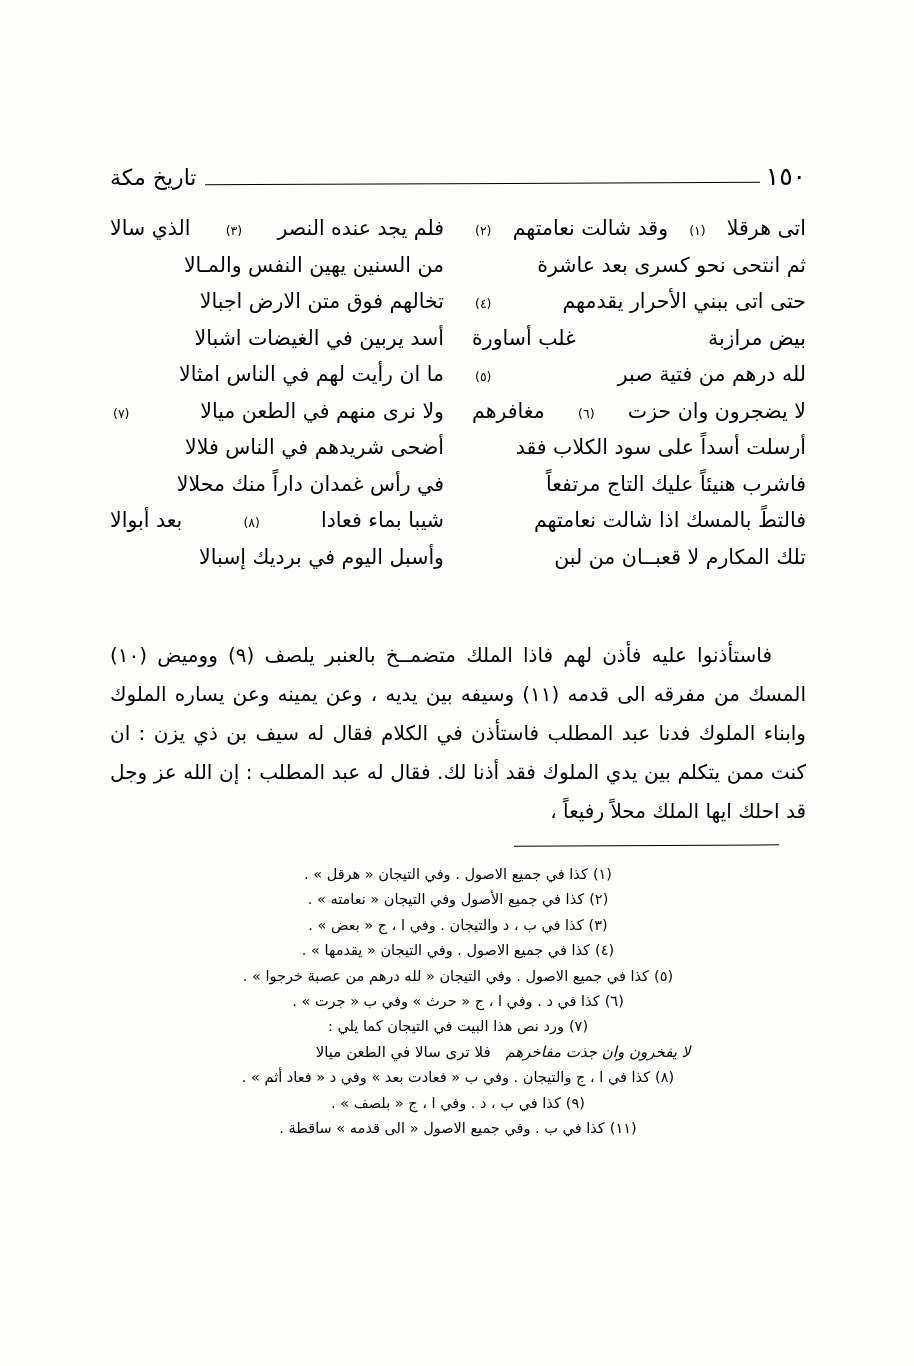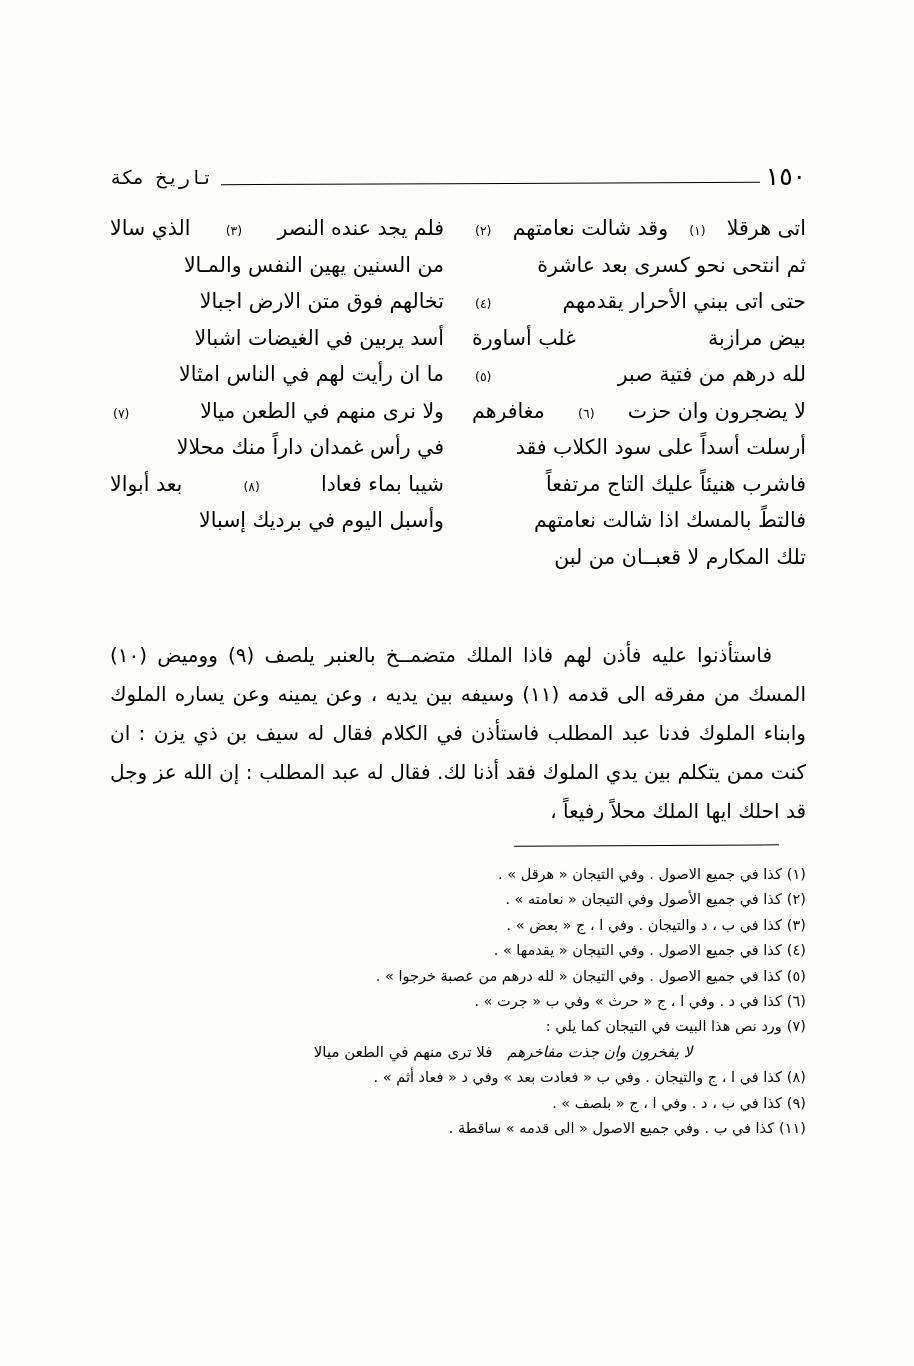--- a/index.html
+++ b/index.html
@@ -42,24 +42,23 @@
     font-weight: 400;
   }
   .runhead-rule {
     flex: 1 1 auto;
     height: 0;
     border-bottom: 1.6px solid #000;
     margin: 0 6px 8px 8px;
     transform: rotate(-0.25deg);
   }
   .runhead-title {
-    font-size: 19px;
+    font-size: 22px;
     white-space: nowrap;
     padding-bottom: 2px;
-    font-family: Liberation Mono, monospace;
   }
 
   
   .verse-block {
     position: absolute;
     top: 218px;
     right: 108px;
     left: 110px;
     display: flex;
     flex-direction: row;
@@ -119,21 +118,21 @@
   .footnotes {
     position: absolute;
     top: 862px;
     right: 108px;
     left: 110px;
     font-size: 14.5px;
     line-height: 25.4px;
   }
   .fn-item {
     display: block;
-    text-align: right;
+    text-align: center;
     white-space: nowrap;
     direction: rtl;
   }
   .fn-num { margin-left: 5px; }
   .fn-num::before { content: "("; }
   .fn-num::after  { content: ")"; }
   .fn-verse {
     display: block;
     text-align: center;
     white-space: nowrap;
@@ -212,20 +211,23 @@
         <span class="hemistich">أسد يربين في الغيضات  اشبالا</span>
       </div>
       <div class="verse-line">
         <span class="hemistich">ما ان رأيت لهم في الناس امثالا</span>
       </div>
       <div class="verse-line">
         <span class="hemistich">ولا نرى منهم في  الطعن ميالا</span>
         <span class="fn-ref">٧</span>
       </div>
       <div class="verse-line">
+        <span class="hemistich">أضحى  شريدهم في الناس فلالا</span>
+      </div>
+      <div class="verse-line">
         <span class="hemistich">في رأس غمدان داراً منك محلالا</span>
       </div>
       <div class="verse-line">
         <span class="hemistich">شيبا بماء   فعادا</span>
         <span class="fn-ref">٨</span>
         <span class="hemistich">بعد أبوالا</span>
       </div>
       <div class="verse-line">
         <span class="hemistich">وأسبل اليوم في برديك إسبالا</span>
       </div>
@@ -256,21 +258,21 @@
       <span class="fn-num">٥</span><span>كذا في جميع الاصول . وفي التيجان « لله درهم من عصبة خرجوا » .</span>
     </div>
     <div class="fn-item">
       <span class="fn-num">٦</span><span>كذا في د . وفي ا ، ج « حرث » وفي ب « جرت » .</span>
     </div>
     <div class="fn-item">
       <span class="fn-num">٧</span><span>ورد نص هذا البيت في التيجان كما يلي :</span>
     </div>
     <div class="fn-verse">
       <span class="hemistich">لا يفخرون وان جذت مفاخرهم</span>
-      <span class="hemistich">فلا ترى   منهم   في الطعن ميالا</span>
+      <span class="hemistich">فلا ترى   سالا   في الطعن ميالا</span>
     </div>
     <div class="fn-item">
       <span class="fn-num">٨</span><span>كذا في ا ، ج والتيجان . وفي ب « فعادت بعد » وفي د « فعاد أثم » .</span>
     </div>
     <div class="fn-item">
       <span class="fn-num">٩</span><span>كذا في ب ، د . وفي ا ، ج « بلصف » .</span>
     </div>
     <div class="fn-item">
       <span class="fn-num">١١</span><span>كذا في ب . وفي جميع الاصول « الى قدمه » ساقطة .</span>
     </div>

